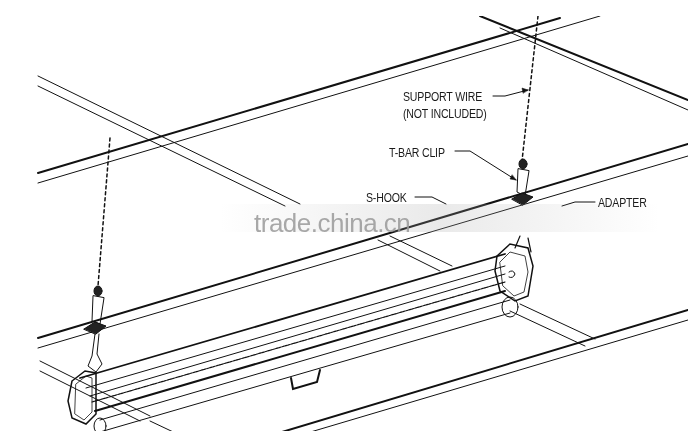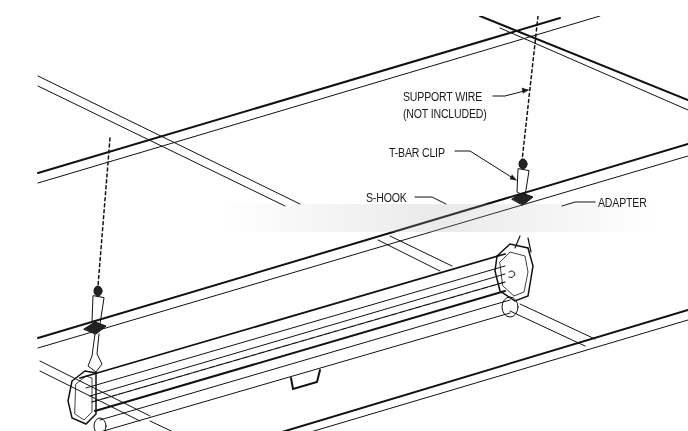--- a/index.html
+++ b/index.html
@@ -128,14 +128,15 @@
     </g>
   </svg>
 
   <div class="label" style="left:403px; top:74px;">SUPPORT WIRE</div>
   <div class="label" style="left:403px; top:91px;">(NOT INCLUDED)</div>
   <div class="label" style="left:389px; top:130px;">T-BAR CLIP</div>
   <div class="label" style="left:366px; top:175px;">S-HOOK</div>
   <div class="label" style="left:598px; top:180px;">ADAPTER</div>
 
   <div class="wm-band" style="left:220px; top:188px; width:440px;"></div>
+  <div class="watermark" style="left:254px; top:192px;">trade.china.cn</div>
 
 </div>
 
 </body></html>

